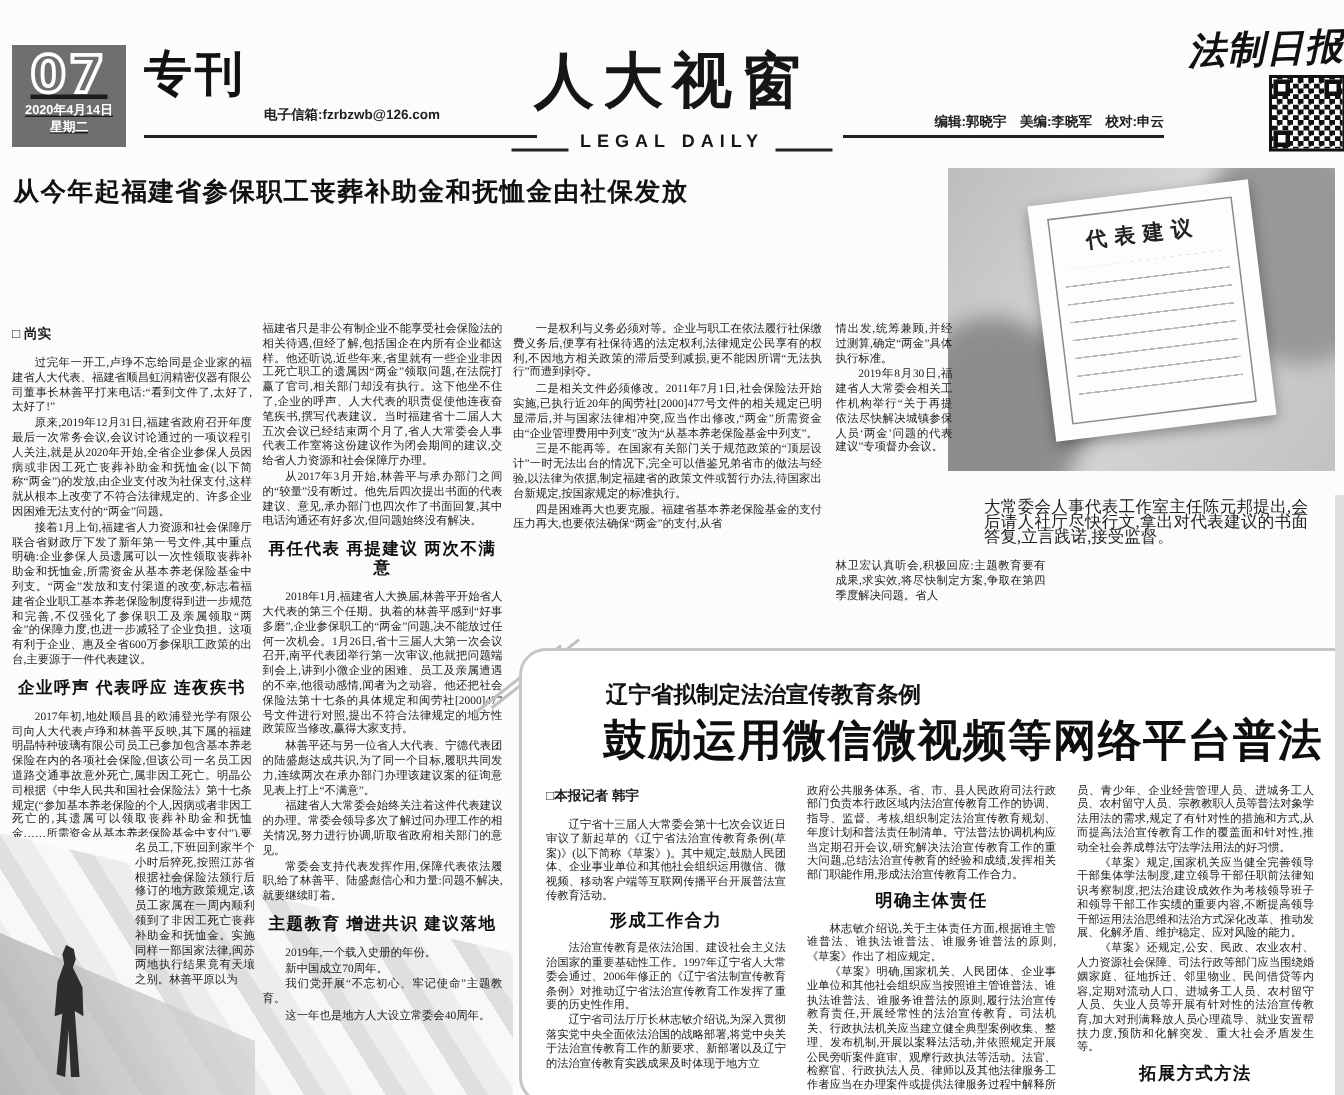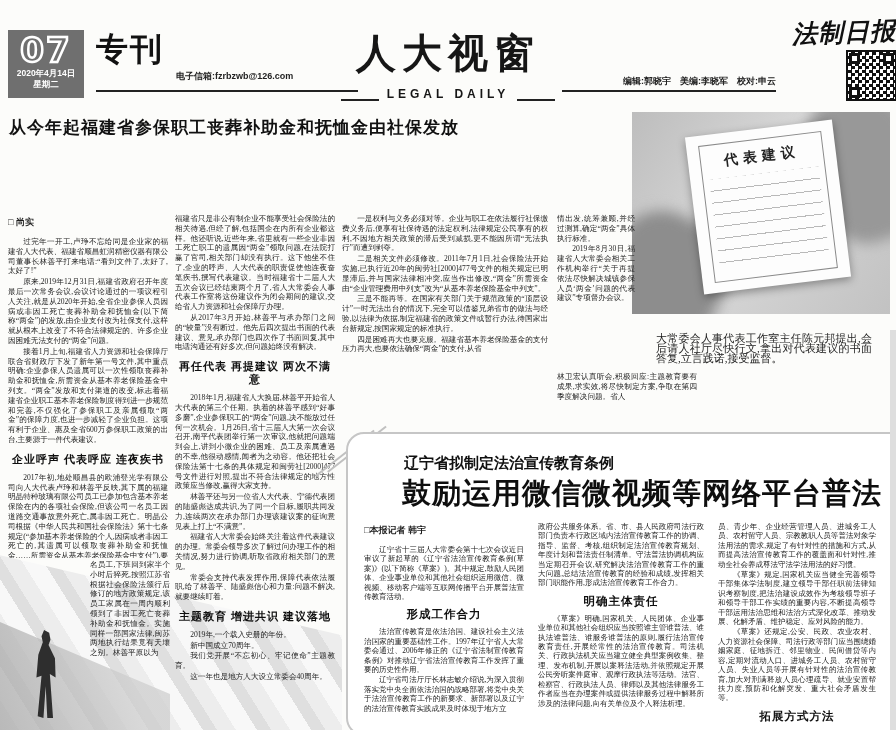--- a/index.html
+++ b/index.html
@@ -1,20 +1,20 @@
 <!DOCTYPE html>
 <html><head>
 <meta charset="utf-8">
 <style>
   html,body{margin:0;padding:0;background:#e8e8e6;}
   .page{position:relative;width:896px;height:730px;background:#fcfcfa;overflow:hidden;
         font-family:"Liberation Serif","DejaVu Serif",serif;color:#1c1c1c;}
   
   .pagenum-box{position:absolute;left:8px;top:30px;width:76px;height:68px;background:#6f6f6f;
-        display:flex;flex-direction:column;align-items:center;justify-content:flex-start;}
+        display:flex;flex-direction:column;align-items:center;justify-content:flex-start;text-decoration:underline;}
   .pagenum{font-family:"DejaVu Sans",sans-serif;font-weight:900;font-size:34px;line-height:36px;
         color:transparent;-webkit-text-stroke:2.5px #fff;letter-spacing:2px;margin-top:2px;}
   .pagedate{color:#fff;font-family:"Liberation Sans",sans-serif;font-size:8.5px;line-height:11px;text-align:center;font-weight:bold;}
   .edition{position:absolute;left:96px;top:28px;font-family:"Liberation Sans",sans-serif;
         font-weight:700;font-size:32px;color:#111;letter-spacing:2px;}
   .email{position:absolute;left:176px;top:70px;font-family:"Liberation Sans",sans-serif;
         font-weight:bold;font-size:9px;color:#222;}
   .rule{position:absolute;height:1.5px;background:#222;}
   .rule-left{left:96px;top:90px;width:262px;}
   .rule-right{left:562px;top:90px;width:214px;}
@@ -203,20 +203,21 @@
       <div class="byline">□本报记者 韩宇</div>
       <p class="p">辽宁省十三届人大常委会第十七次会议近日审议了新起草的《辽宁省法治宣传教育条例(草案)》(以下简称《草案》)。其中规定,鼓励人民团体、企业事业单位和其他社会组织运用微信、微视频、移动客户端等互联网传播平台开展普法宣传教育活动。</p>
       <div class="subhead">形成工作合力</div>
       <p class="p">法治宣传教育是依法治国、建设社会主义法治国家的重要基础性工作。1997年辽宁省人大常委会通过、2006年修正的《辽宁省法制宣传教育条例》对推动辽宁省法治宣传教育工作发挥了重要的历史性作用。</p>
       <p class="p">辽宁省司法厅厅长林志敏介绍说,为深入贯彻落实党中央全面依法治国的战略部署,将党中央关于法治宣传教育工作的新要求、新部署以及辽宁的法治宣传教育实践成果及时体现于地方立</p>
     </div>
 
     <div class="ln-col ln-b">
       <p class="p noind">政府公共服务体系。省、市、县人民政府司法行政部门负责本行政区域内法治宣传教育工作的协调、指导、监督、考核,组织制定法治宣传教育规划、年度计划和普法责任制清单。守法普法协调机构应当定期召开会议,研究解决法治宣传教育工作的重大问题,总结法治宣传教育的经验和成绩,发挥相关部门职能作用,形成法治宣传教育工作合力。</p>
       <div class="subhead">明确主体责任</div>
+      <p class="p">林志敏介绍说,关于主体责任方面,根据谁主管谁普法、谁执法谁普法、谁服务谁普法的原则,《草案》作出了相应规定。</p>
       <p class="p">《草案》明确,国家机关、人民团体、企业事业单位和其他社会组织应当按照谁主管谁普法、谁执法谁普法、谁服务谁普法的原则,履行法治宣传教育责任,开展经常性的法治宣传教育。司法机关、行政执法机关应当建立健全典型案例收集、整理、发布机制,开展以案释法活动,并依照规定开展公民旁听案件庭审、观摩行政执法等活动。法官、检察官、行政执法人员、律师以及其他法律服务工作者应当在办理案件或提供法律服务过程中解释所涉及的法律问题,向有关单位及个人释法析理。</p>
     </div>
 
     <div class="ln-col ln-c">
       <p class="p noind">员、青少年、企业经营管理人员、进城务工人员、农村留守人员、宗教教职人员等普法对象学法用法的需求,规定了有针对性的措施和方式,从而提高法治宣传教育工作的覆盖面和针对性,推动全社会养成尊法守法学法用法的好习惯。</p>
       <p class="p">《草案》规定,国家机关应当健全完善领导干部集体学法制度,建立领导干部任职前法律知识考察制度,把法治建设成效作为考核领导班子和领导干部工作实绩的重要内容,不断提高领导干部运用法治思维和法治方式深化改革、推动发展、化解矛盾、维护稳定、应对风险的能力。</p>
       <p class="p">《草案》还规定,公安、民政、农业农村、人力资源社会保障、司法行政等部门应当围绕婚姻家庭、征地拆迁、邻里物业、民间借贷等内容,定期对流动人口、进城务工人员、农村留守人员、失业人员等开展有针对性的法治宣传教育,加大对刑满释放人员心理疏导、就业安置帮扶力度,预防和化解突发、重大社会矛盾发生等。</p>
       <div class="subhead">拓展方式方法</div>
 
     </div>

